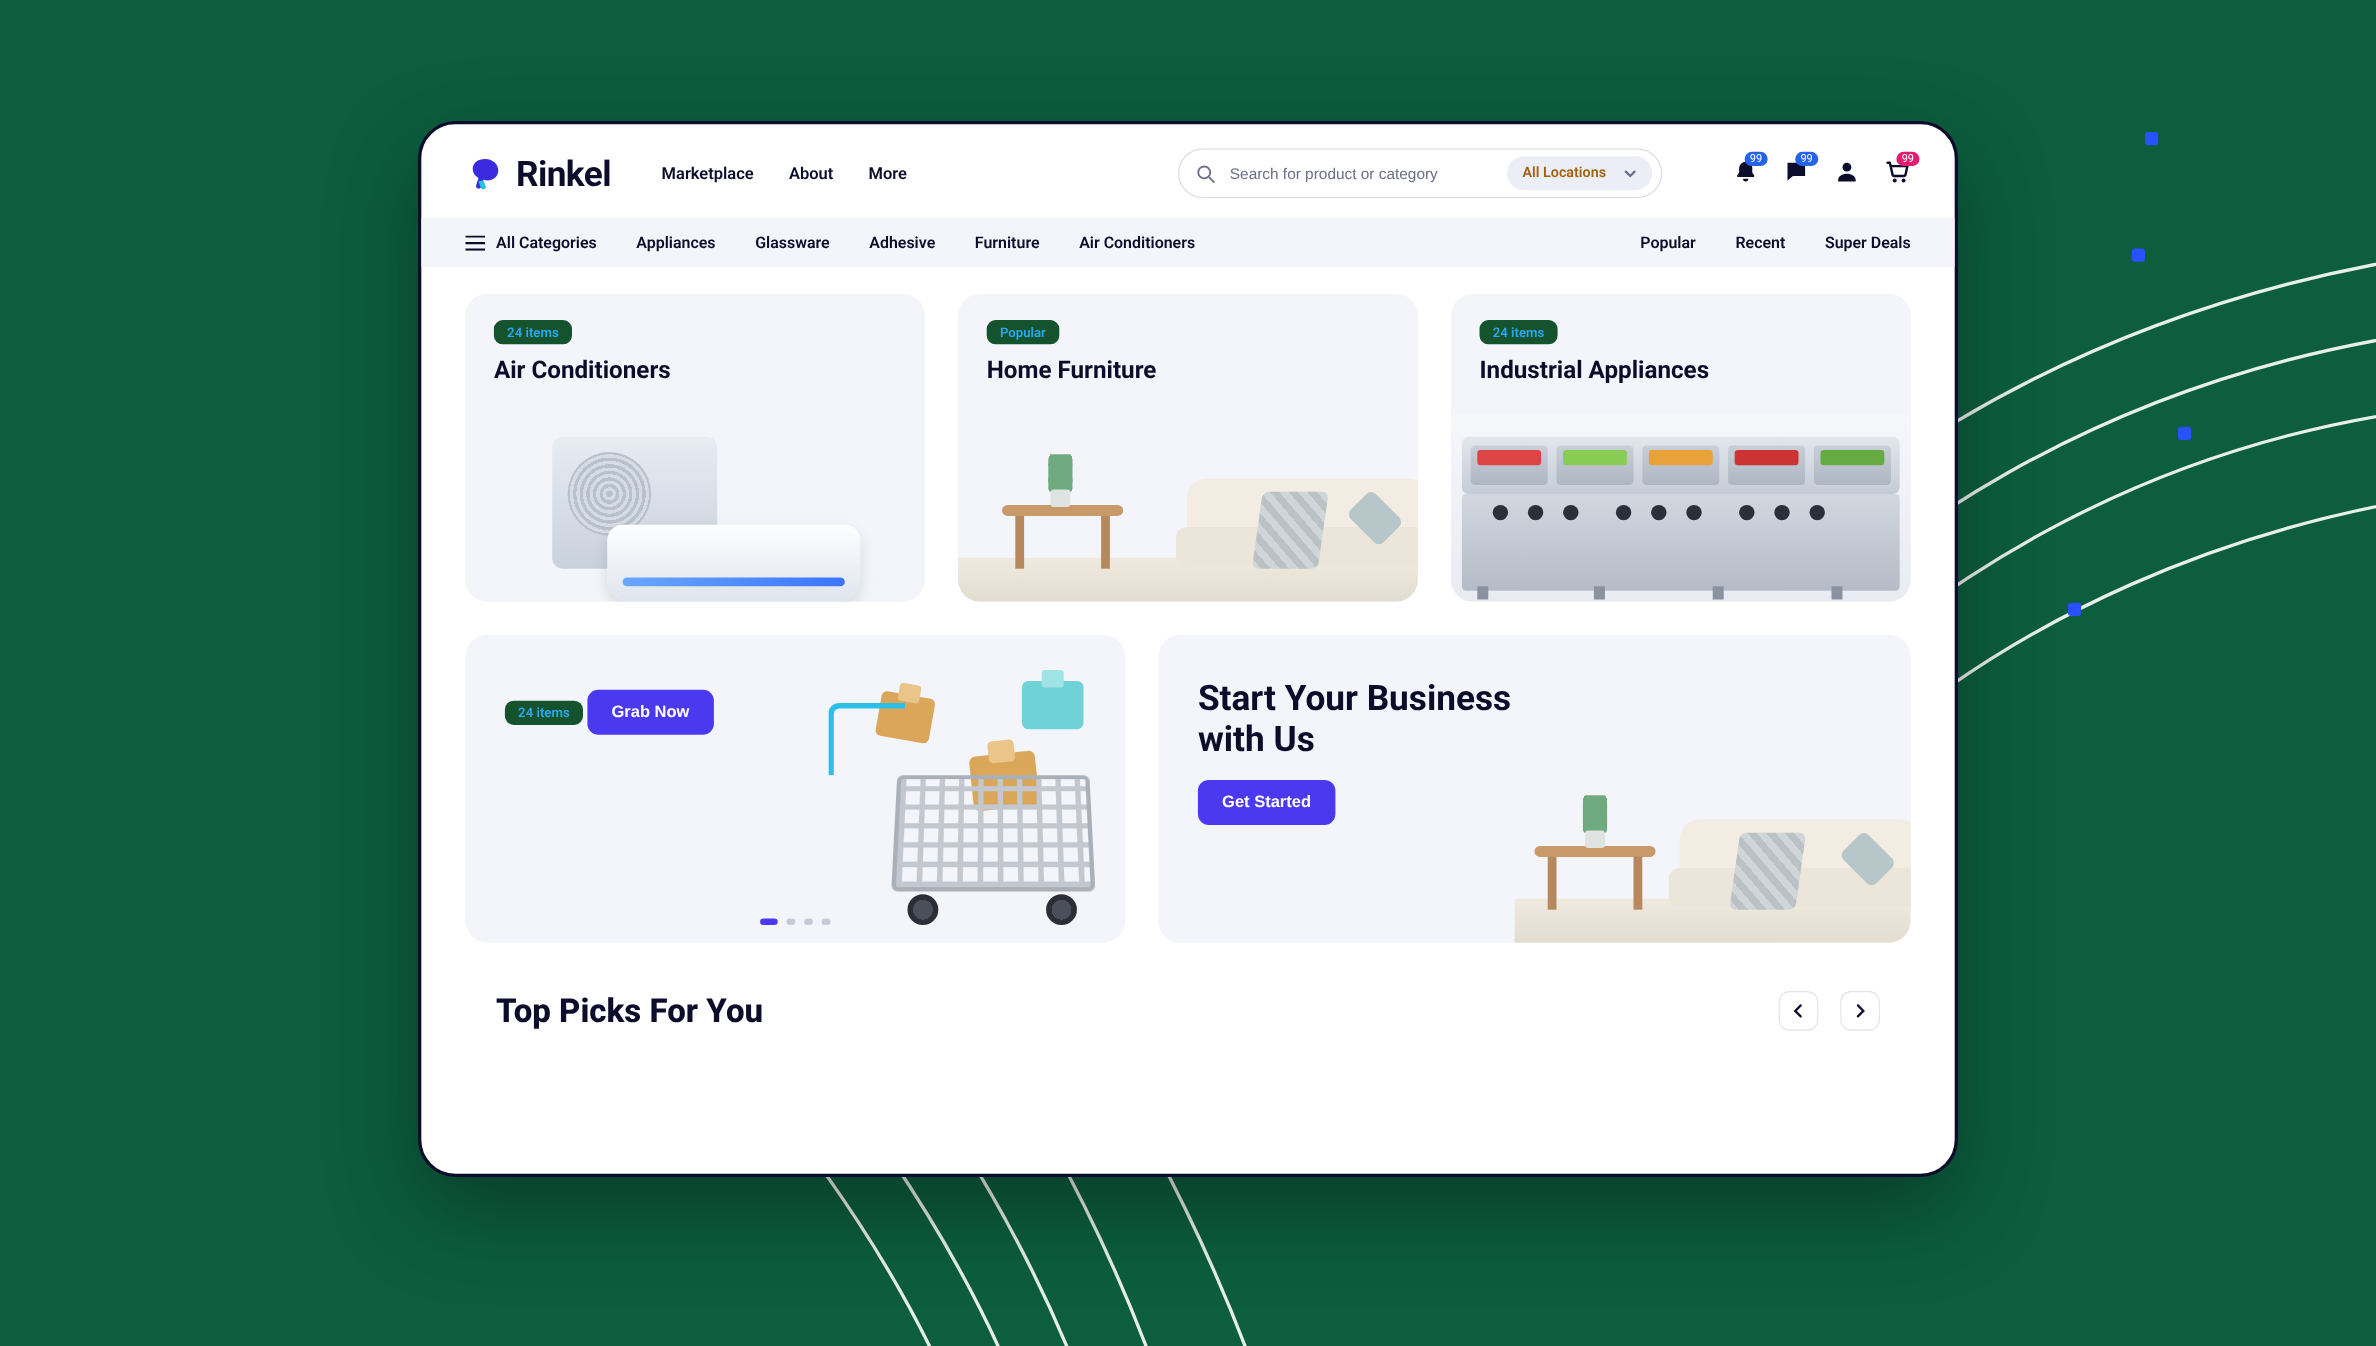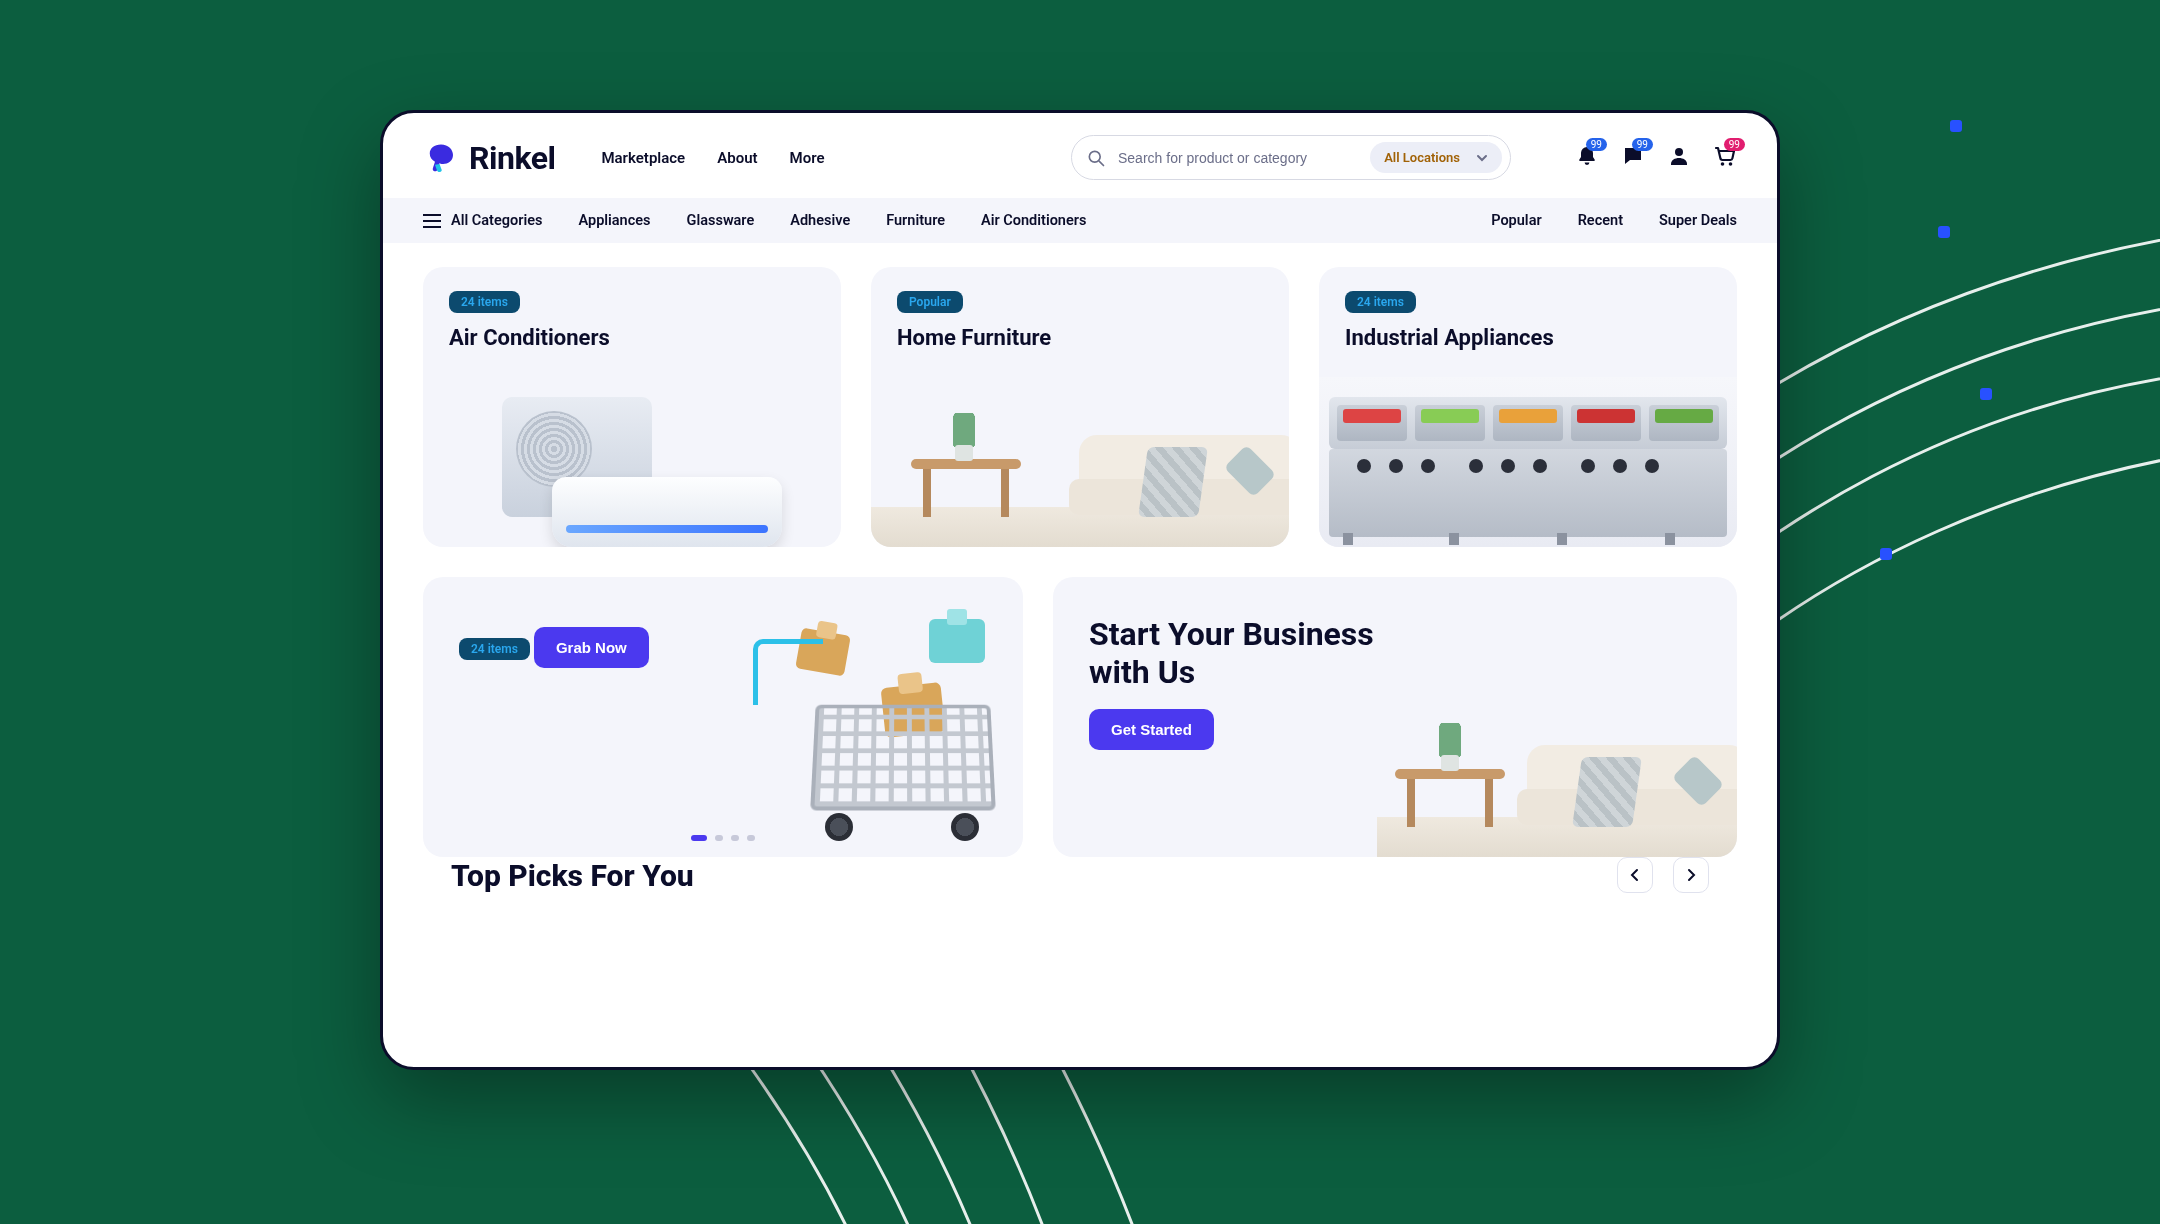--- a/index.html
+++ b/index.html
@@ -45,34 +45,34 @@
 .subnav-left { display:flex; align-items:center; gap:36px;}
 .allcat { display:flex; align-items:center; gap:10px; cursor:pointer;}
 .hamb { width:18px; height:14px;}
 .subnav-tabs { display:flex; gap:36px;}
 .subnav-tabs span, .subnav-right span { cursor:pointer;}
 .subnav-right { display:flex; gap:36px;}
 
 .content { padding: 24px 40px;}
 .cards3 { display:grid; grid-template-columns: repeat(3, 1fr); gap:30px; }
 .card { background:#f4f5fb; border-radius:20px; padding:24px 26px 0; height:280px; position:relative; overflow:hidden; cursor:pointer;}
-.chip { display:inline-block; background:#0c4a6e; color:#2aa7ee; font-size:12px; font-weight:600; padding:4px 12px; border-radius:8px;}
+.chip { display:inline-block; background:#14532d; color:#2aa7ee; font-size:12px; font-weight:600; padding:4px 12px; border-radius:8px;}
 .card h3 { font-size:22px; font-weight:700; color:#0b0d2a; margin-top:12px;}
 .card-img { position:absolute; bottom:0; left:0; right:0; height:170px;}
 
 .row2 { display:grid; grid-template-columns: 600px 1fr; gap:30px; margin-top:30px;}
 .banner { background:#f4f5fb; border-radius:20px; padding:32px 36px; height:280px; position:relative; overflow:hidden;}
 .banner .chip { margin-bottom:6px;}
 .banner h2 { font-size:32px; font-weight:700; color:#0b0d2a; margin-top:6px;}
 .btn { display:inline-block; background:#4b39ef; color:#fff; font-size:15px; font-weight:700; padding:12px 22px; border-radius:10px; border:none; margin-top:18px; cursor:pointer;}
 .dots { position:absolute; bottom:16px; left:50%; transform:translateX(-50%); display:flex; gap:8px;}
 .dot { width:8px; height:6px; border-radius:3px; background:#c7c9d9;}
 .dot.active { width:16px; background:#4b39ef;}
 
-.section-head { display:flex; align-items:center; justify-content:space-between; padding: 0 28px;}
+.section-head { display:flex; align-items:center; justify-content:space-between; margin-top:44px; padding: 0 28px;}
 .section-head h2 { font-size:30px; font-weight:800; color:#0b0d2a;}
 .arrows { display:flex; gap:20px;}
 .arrow-btn { width:36px; height:36px; border:1px solid #e0e2ee; border-radius:10px; display:flex; align-items:center; justify-content:center; cursor:pointer; color:#0b0d2a; background:#fff;}
 .arrow-btn svg { width:16px; height:16px;}
 
 
 .img-ac { display:flex; align-items:flex-end; justify-content:center; }
 .ac-unit { position:relative; width:280px; height:140px;}
 .ac-outdoor { position:absolute; left:10px; bottom:30px; width:150px; height:120px; background:linear-gradient(#e8ecf3,#c9d1dd); border-radius:10px;}
 .ac-outdoor::before{content:""; position:absolute; left:14px; top:14px; width:76px; height:76px; border-radius:50%; background:repeating-radial-gradient(circle,#b9c1cd 0 3px,#d6dce5 3px 6px);}

